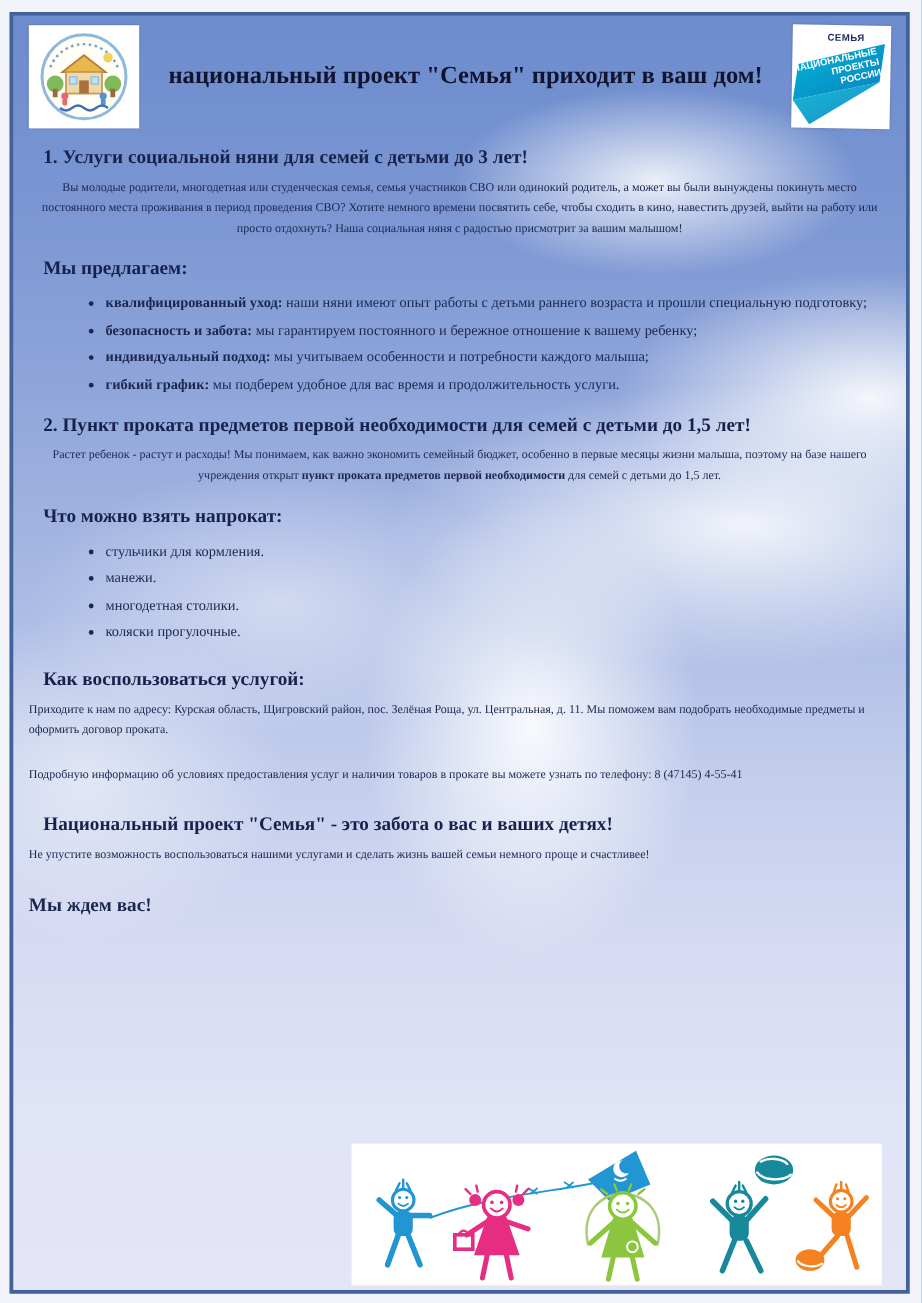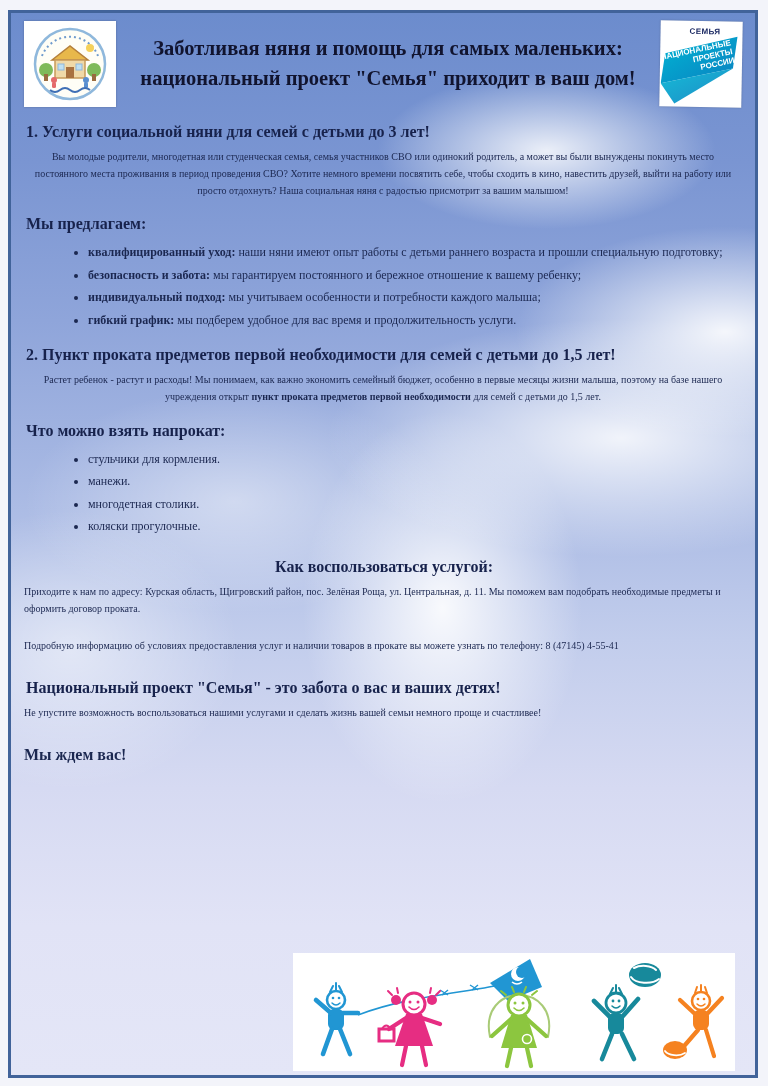--- a/index.html
+++ b/index.html
@@ -24,21 +24,21 @@
       radial-gradient(ellipse 240px 200px at 8% 60%, rgba(255,255,255,.5), rgba(255,255,255,0) 70%),
       radial-gradient(ellipse 300px 160px at 30% 46%, rgba(255,255,255,.45), rgba(255,255,255,0) 70%),
       linear-gradient(180deg,#6c8ccd 0%,#7a95d2 14%,#8fa5da 29%,#a7b8e3 44%,#c2cdec 59%,#d6daf2 73%,#e1e3f6 86%,#e4e6f7 100%);
   }
   .header{display:flex;align-items:center;margin-top:4px;}
   .logo-card{background:#fff;flex:none;display:flex;align-items:center;justify-content:center;box-shadow:0 0 2px rgba(0,0,0,.25);}
   .logo-left{width:92px;height:86px;}
   .logo-right{width:82px;height:86px;position:relative;transform:rotate(1deg);}
   .family-label{position:absolute;top:6px;right:22px;font-family:"Liberation Sans",sans-serif;font-size:8px;font-weight:bold;color:#1c2a63;letter-spacing:.4px;}
   .title{flex:1;text-align:center;font-weight:bold;font-size:20.5px;line-height:1.45;color:#11142f;padding:0 6px;}
-  .h-section{font-weight:bold;font-size:16px;margin:16px 0 6px 2px;color:#17224c;}
+  .h-section{font-weight:bold;font-size:16px;margin:16px 0 6px 12px;color:#17224c;}
   .para{font-size:10px;line-height:1.68;margin:8px 0;}
   .center{text-align:center;padding:0 4px;}
   ul.blist{margin:10px 0 4px 0;padding-left:64px;}
   ul.blist li{font-size:12px;line-height:1.62;margin:3px 0;}
   .b{font-weight:bold;}
   .kids-box{
     position:absolute;right:20px;bottom:4px;width:442px;height:118px;
     background:#fff;display:flex;align-items:flex-end;justify-content:center;
   }
   .cta{font-weight:bold;font-size:16px;margin-top:24px;}
@@ -65,21 +65,20 @@
         <rect x="48" y="40" width="6" height="6" fill="#bfe0f2" stroke="#8fb8dc"></rect>
         <circle cx="26" cy="56" r="3" fill="#e46a6a"></circle>
         <rect x="24" y="58" width="4" height="6" rx="1.5" fill="#e46a6a"></rect>
         <circle cx="58" cy="56" r="3" fill="#5a8fd0"></circle>
         <rect x="56" y="58" width="4" height="6" rx="1.5" fill="#5a8fd0"></rect>
         <path d="M22 66 q5 4 10 0 q5 -4 10 0 q5 4 10 0 q5 -4 10 0" fill="none" stroke="#3f6fb5" stroke-width="2"></path>
       </svg>
     </div>
 
     <div class="title">
-      <div>Заботливая няня и помощь для самых маленьких:</div>
       <div>национальный проект "Семья" приходит в ваш дом!</div>
     </div>
 
     <div class="logo-card logo-right">
       <span class="family-label">СЕМЬЯ</span>
       <svg width="80" height="84" viewBox="0 0 80 84">
         <defs>
           <linearGradient id="tealgrad" x1="0" y1="0" x2="1" y2="1">
             <stop offset="0" stop-color="#00b7d4"></stop>
             <stop offset="1" stop-color="#0b7fc0"></stop>
@@ -111,21 +110,21 @@
   <div class="para center"><span>Растет ребенок - растут и расходы! Мы понимаем, как важно экономить семейный бюджет, особенно в первые месяцы жизни малыша, поэтому на базе нашего учреждения открыт </span><span class="b">пункт проката предметов первой необходимости</span><span> для семей с детьми до 1,5 лет.</span></div>
 
   <div class="h-section">Что можно взять напрокат:</div>
   <ul class="blist">
     <li>стульчики для кормления.</li>
     <li>манежи.</li>
     <li>многодетная столики.</li>
     <li>коляски прогулочные.</li>
   </ul>
 
-  <div class="h-section" style="margin-top:22px;text-align:center;">Как воспользоваться услугой:</div>
+  <div class="h-section" style="margin-top:22px;">Как воспользоваться услугой:</div>
   <div class="para">Приходите к нам по адресу: Курская область, Щигровский район, пос. Зелёная Роща, ул. Центральная, д. 11. Мы поможем вам подобрать необходимые предметы и оформить договор проката.</div>
   <div class="para" style="margin-top:20px;">Подробную информацию об условиях предоставления услуг и наличии товаров в прокате вы можете узнать по телефону: 8 (47145) 4-55-41</div>
 
   <div class="h-section" style="margin-top:24px;">Национальный проект "Семья" - это забота о вас и ваших детях!</div>
   <div class="para">Не упустите возможность воспользоваться нашими услугами и сделать жизнь вашей семьи немного проще и счастливее!</div>
 
   <div class="cta">Мы ждем вас!</div>
 
   <div class="kids-box">
     <svg width="440" height="118" viewBox="0 0 440 118">

